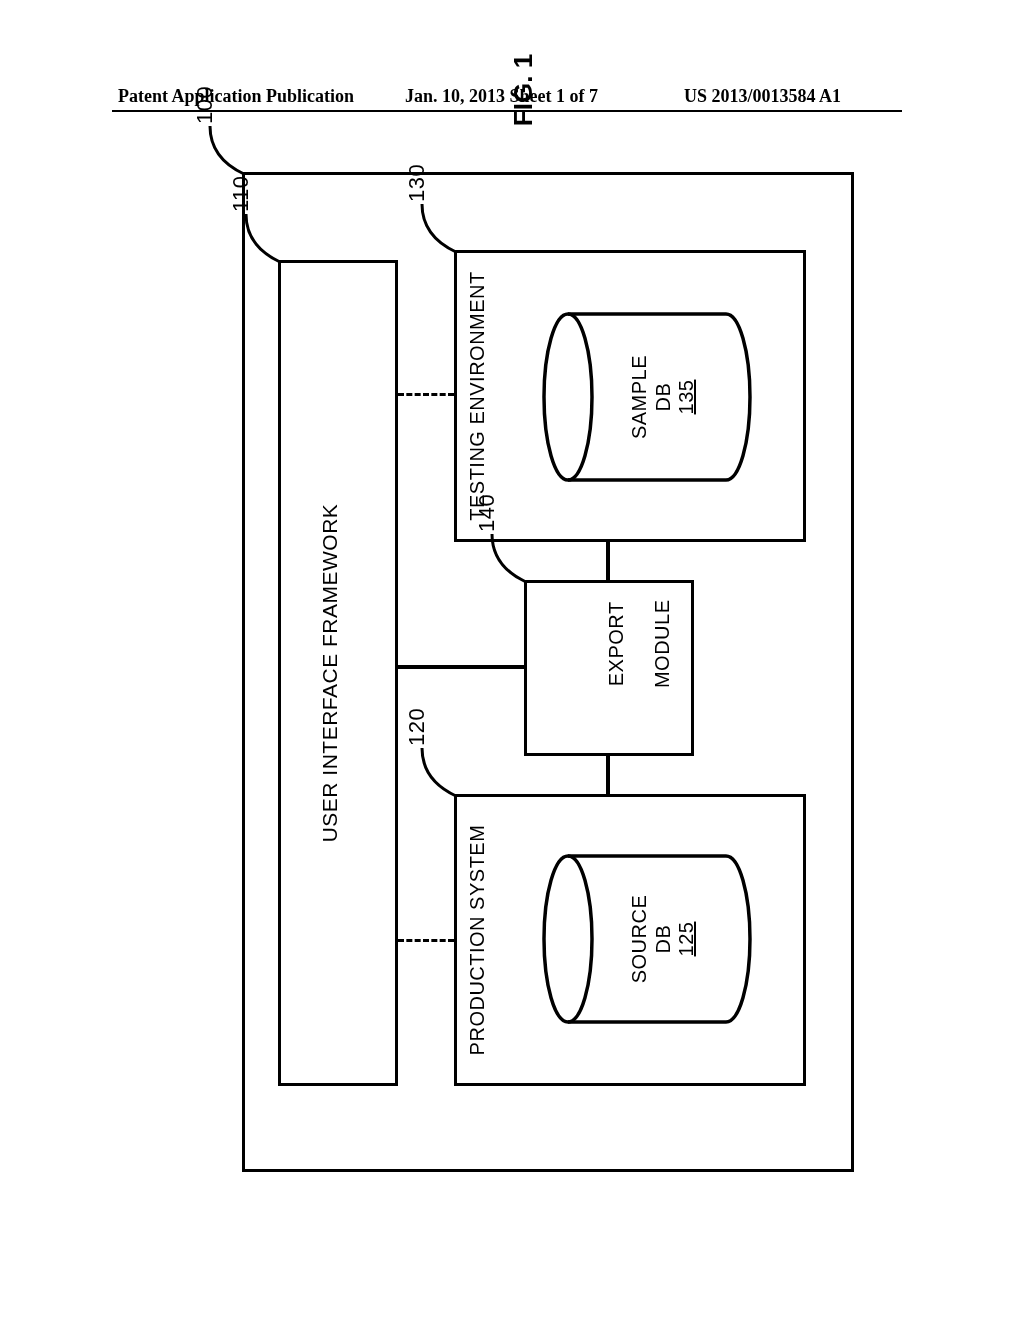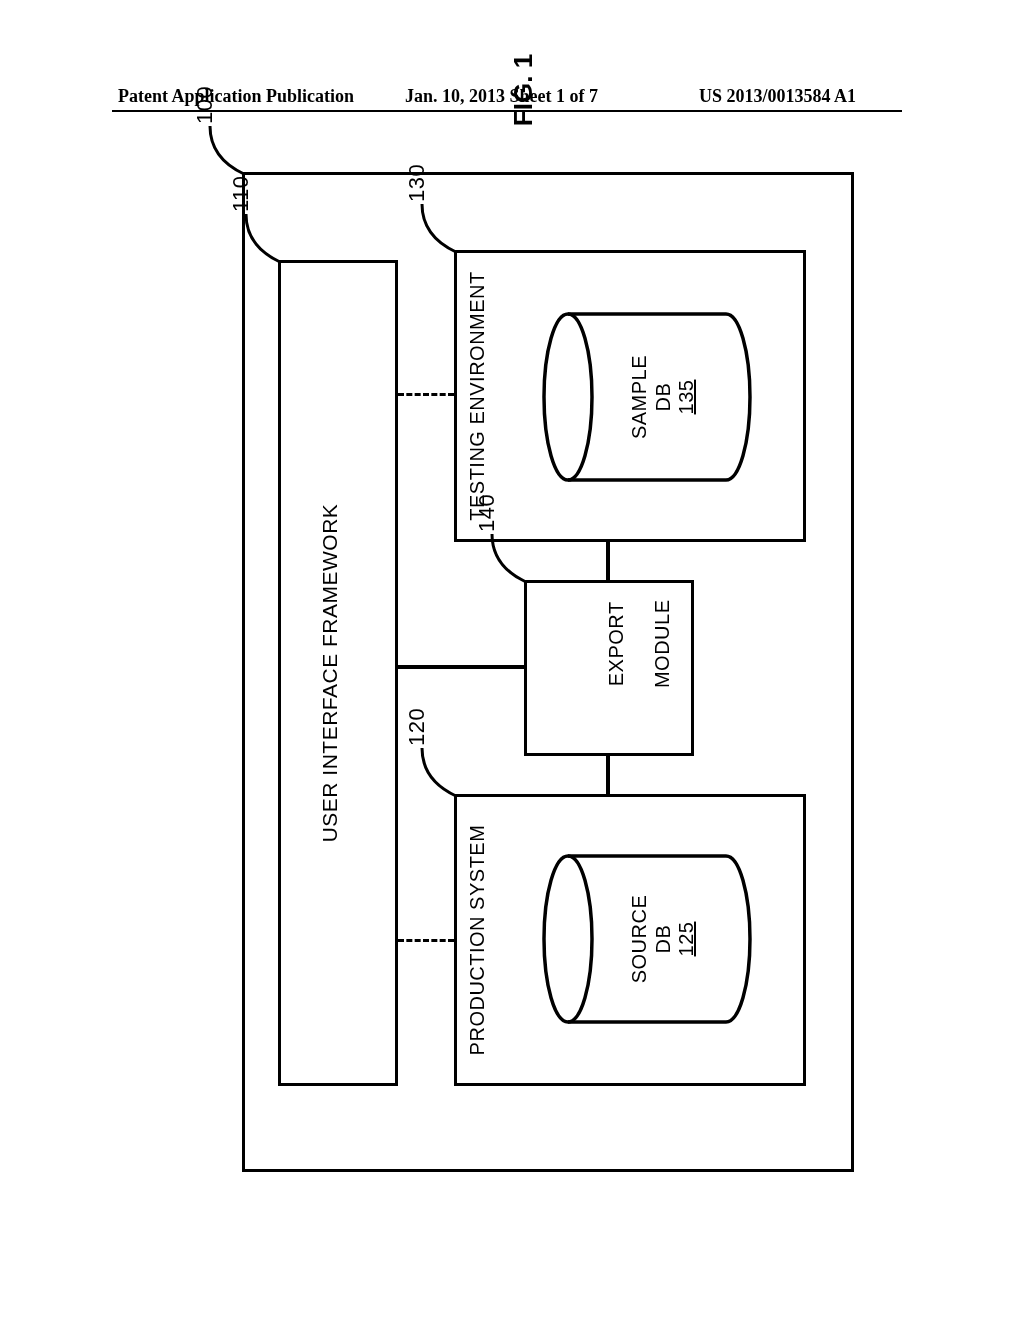--- a/index.html
+++ b/index.html
@@ -27,21 +27,21 @@
     left: 118px;
     font-weight: bold;
   }
   .header-mid {
     position: absolute;
     left: 405px;
     font-weight: bold;
   }
   .header-right {
     position: absolute;
-    left: 699px;
+    left: 684px;
     font-weight: bold;
     text-align: right;
   }
   .header-rule {
     position: absolute;
     top: 110px;
     left: 112px;
     width: 790px;
     height: 0;
     border-top: 2px solid #000;

